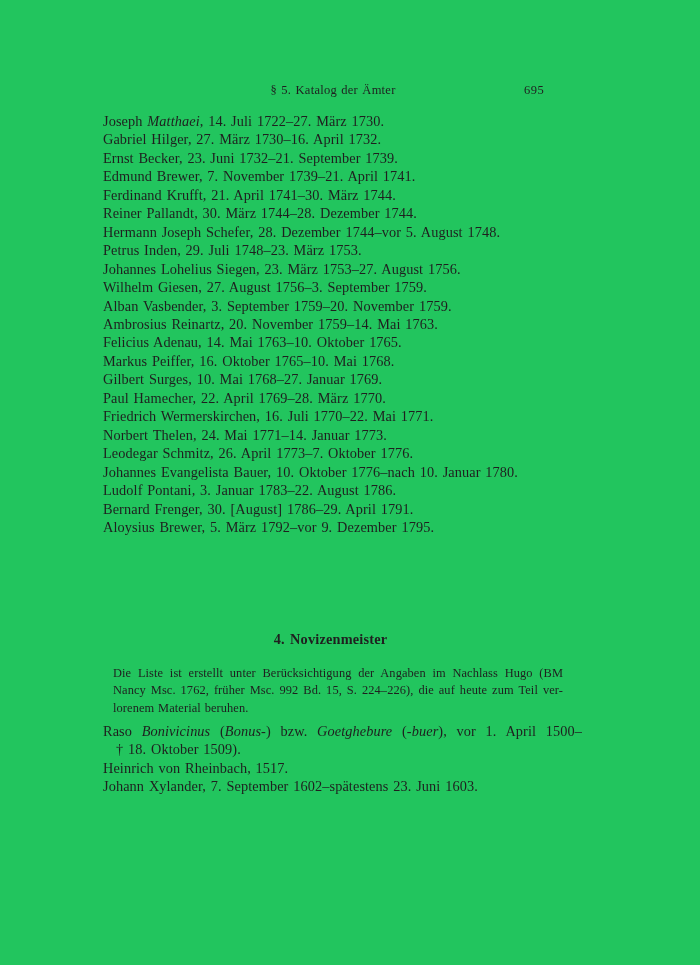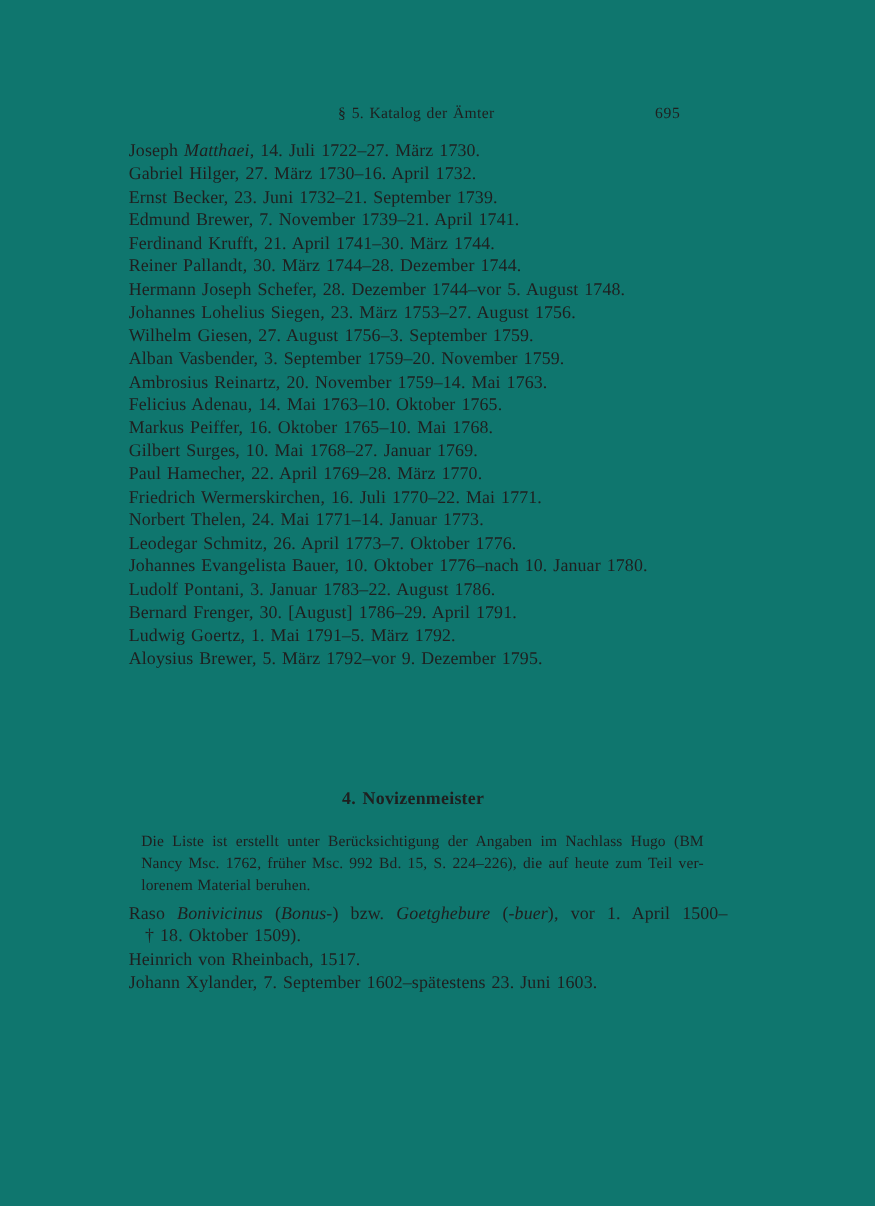--- a/index.html
+++ b/index.html
@@ -4,21 +4,21 @@
 <style>
   * { margin: 0; padding: 0; box-sizing: border-box; }
   html, body { background: #ffffff; }
   body {
     width: 700px; height: 965px;
     position: relative; overflow: hidden;
     font-family: "Liberation Serif", "DejaVu Serif", serif;
     color: #1f1f1f;
     -webkit-font-smoothing: antialiased;
   }
-  .page { position: absolute; inset: 0; background: #0f766e; padding-left: 44px; }
+  .page { position: absolute; inset: 0; background: #22c55e; padding-left: 44px; }
 
   .running-head {
     position: absolute; top: 83px; left: 103px; width: 460px;
     font-size: 12.5px; line-height: 15px;
   }
   .rh-title { text-align: center; letter-spacing: 0.25px; word-spacing: 1px; }
   .rh-page { position: absolute; top: 0; left: 421px; letter-spacing: 0.5px; text-align: right; }
 
   .list-a {
     position: absolute; top: 112px; left: 103px; width: 481px;
@@ -59,35 +59,35 @@
   </header>
 
   <section class="list-a">
       <div class="line">Joseph <em>Matthaei</em>, 14. Juli 1722–27. März 1730.</div>
       <div class="line">Gabriel Hilger, 27. März 1730–16. April 1732.</div>
       <div class="line">Ernst Becker, 23. Juni 1732–21. September 1739.</div>
       <div class="line">Edmund Brewer, 7. November 1739–21. April 1741.</div>
       <div class="line">Ferdinand Krufft, 21. April 1741–30. März 1744.</div>
       <div class="line">Reiner Pallandt, 30. März 1744–28. Dezember 1744.</div>
       <div class="line">Hermann Joseph Schefer, 28. Dezember 1744–vor 5. August 1748.</div>
+      <div class="line">Petrus Inden, 29. Juli 1748–23. März 1753.</div>
       <div class="line">Johannes Lohelius Siegen, 23. März 1753–27. August 1756.</div>
       <div class="line">Wilhelm Giesen, 27. August 1756–3. September 1759.</div>
       <div class="line">Alban Vasbender, 3. September 1759–20. November 1759.</div>
       <div class="line">Ambrosius Reinartz, 20. November 1759–14. Mai 1763.</div>
       <div class="line">Felicius Adenau, 14. Mai 1763–10. Oktober 1765.</div>
       <div class="line">Markus Peiffer, 16. Oktober 1765–10. Mai 1768.</div>
       <div class="line">Gilbert Surges, 10. Mai 1768–27. Januar 1769.</div>
       <div class="line">Paul Hamecher, 22. April 1769–28. März 1770.</div>
       <div class="line">Friedrich Wermerskirchen, 16. Juli 1770–22. Mai 1771.</div>
       <div class="line">Norbert Thelen, 24. Mai 1771–14. Januar 1773.</div>
       <div class="line">Leodegar Schmitz, 26. April 1773–7. Oktober 1776.</div>
       <div class="line">Johannes Evangelista Bauer, 10. Oktober 1776–nach 10. Januar 1780.</div>
       <div class="line">Ludolf Pontani, 3. Januar 1783–22. August 1786.</div>
       <div class="line">Bernard Frenger, 30. [August] 1786–29. April 1791.</div>
-      <div class="line">Ludwig Goertz, 1. Mai 1791–5. März 1792.</div>
       <div class="line">Aloysius Brewer, 5. März 1792–vor 9. Dezember 1795.</div>
     </section>
 
   <h2 class="sec-heading">4. Novizenmeister</h2>
 
   <section class="note">
       <div class="line justify">Die Liste ist erstellt unter Berücksichtigung der Angaben im Nachlass Hugo (BM</div>
       <div class="line justify">Nancy Msc. 1762, früher Msc. 992 Bd. 15, S. 224–226), die auf heute zum Teil ver-</div>
       <div class="line">lorenem Material beruhen.</div>
     </section>

